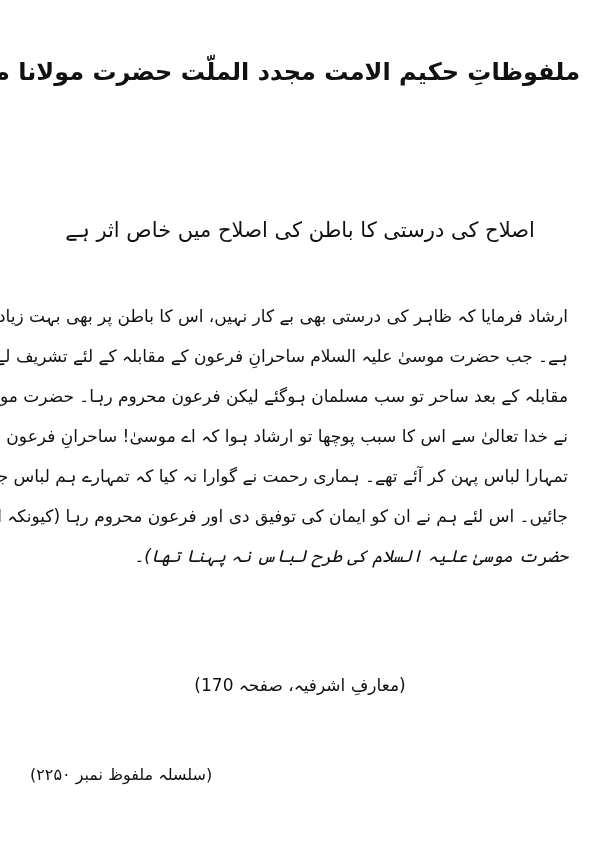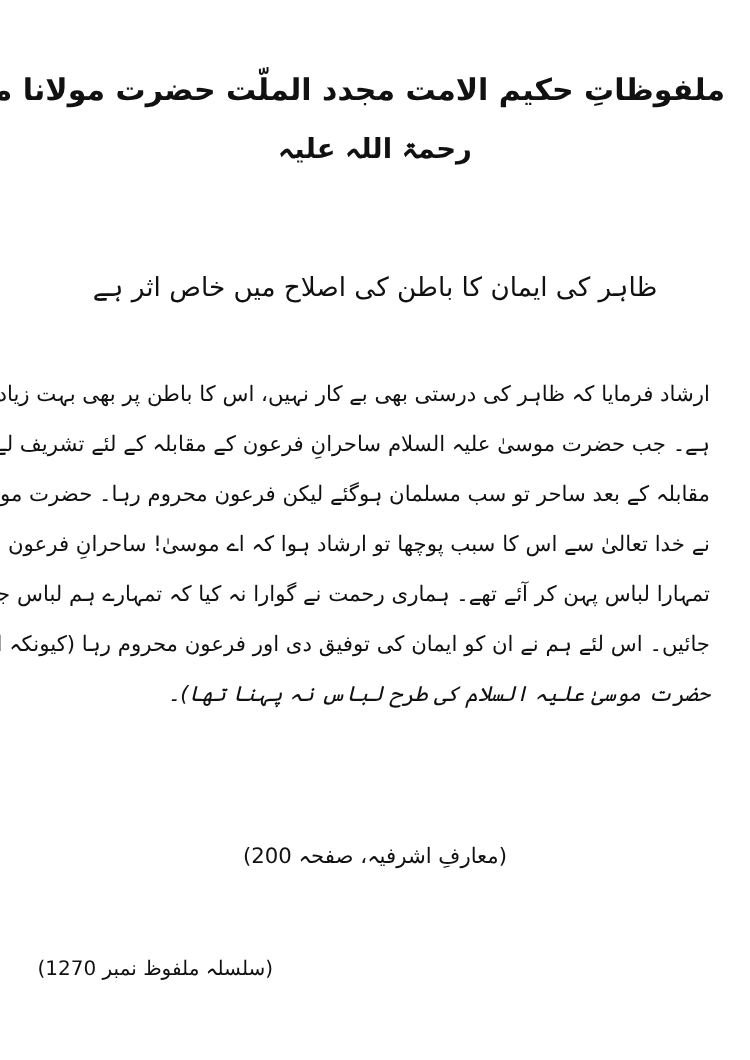--- a/index.html
+++ b/index.html
@@ -86,30 +86,29 @@
       line-height: 34px;
       direction: rtl;
       unicode-bidi: plaintext;
     }
   </style>
 </head>
 <body>
 
 <div class="page">
   <div class="title-line-1">ملفوظاتِ حکیم الامت مجدد الملّت حضرت مولانا محمد اشرف علی تھانوی</div>
-  <div class="title-line-2">رحمۃ اللہ علیہ</div>
 
-  <div class="heading">ظاہر کی ایمان کا باطن کی اصلاح میں خاص اثر ہے</div>
+  <div class="heading">اصلاح کی درستی کا باطن کی اصلاح میں خاص اثر ہے</div>
 
   <div class="body">
     <div class="body-line">ارشاد فرمایا کہ ظاہر کی درستی بھی بے کار نہیں، اس کا باطن پر بھی بہت زیادہ اثر ہوتا</div>
     <div class="body-line">ہے۔ جب حضرت موسیٰ علیہ السلام ساحرانِ فرعون کے مقابلہ کے لئے تشریف لے گئے تو</div>
     <div class="body-line">مقابلہ کے بعد ساحر تو سب مسلمان ہوگئے لیکن فرعون محروم رہا۔ حضرت موسیٰ علیہ السلام</div>
     <div class="body-line">نے خدا تعالیٰ سے اس کا سبب پوچھا تو ارشاد ہوا کہ اے موسیٰ! ساحرانِ فرعون اس وقت</div>
     <div class="body-line">تمہارا لباس پہن کر آئے تھے۔ ہماری رحمت نے گوارا نہ کیا کہ تمہارے ہم لباس جہنم میں</div>
     <div class="body-line">جائیں۔ اس لئے ہم نے ان کو ایمان کی توفیق دی اور فرعون محروم رہا (کیونکہ اس نے</div>
     <div class="body-line last">حضرت موسیٰ علیہ السلام کی طرح لباس نہ پہنا تھا)۔</div>
   </div>
 
-  <div class="reference">(معارفِ اشرفیہ، صفحہ 200)</div>
+  <div class="reference">(معارفِ اشرفیہ، صفحہ 170)</div>
 
-  <div class="series">(سلسلہ ملفوظ نمبر 1270)</div>
+  <div class="series">(سلسلہ ملفوظ نمبر ۲۲۵۰)</div>
 </div>
 
 </body></html>

